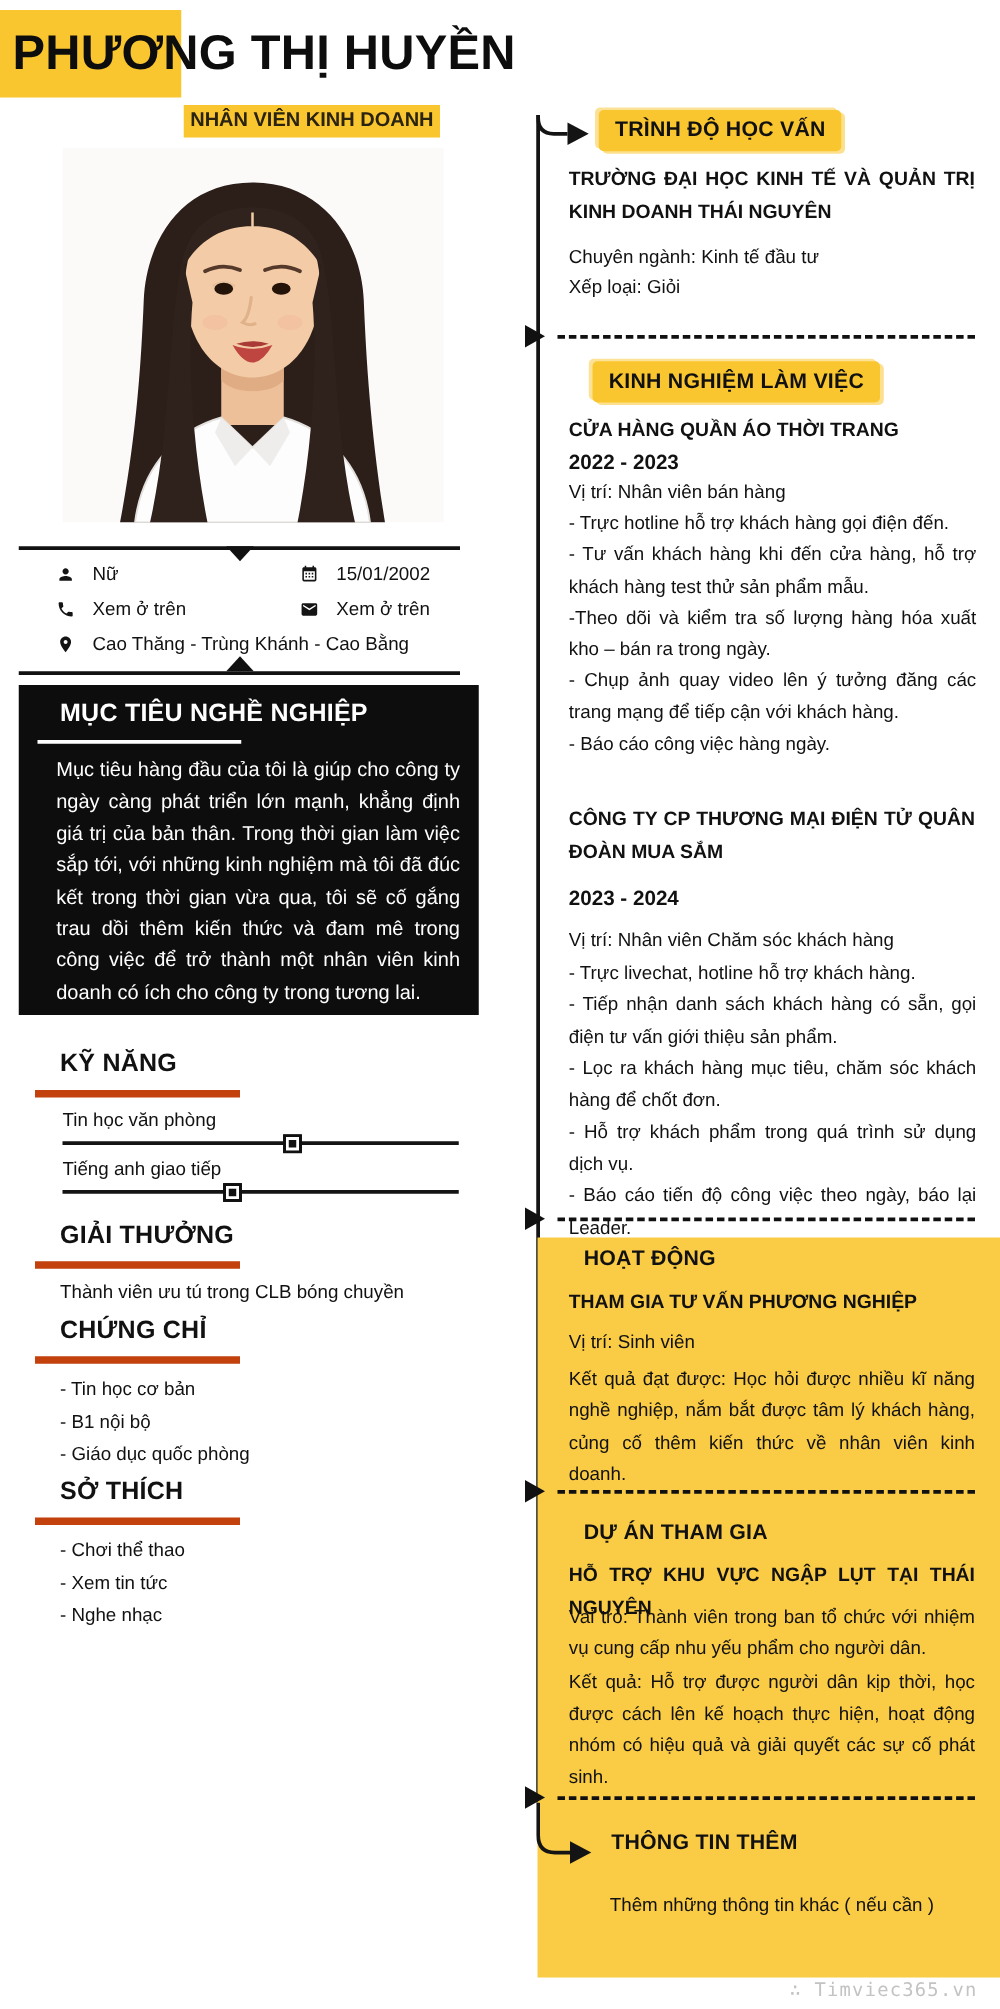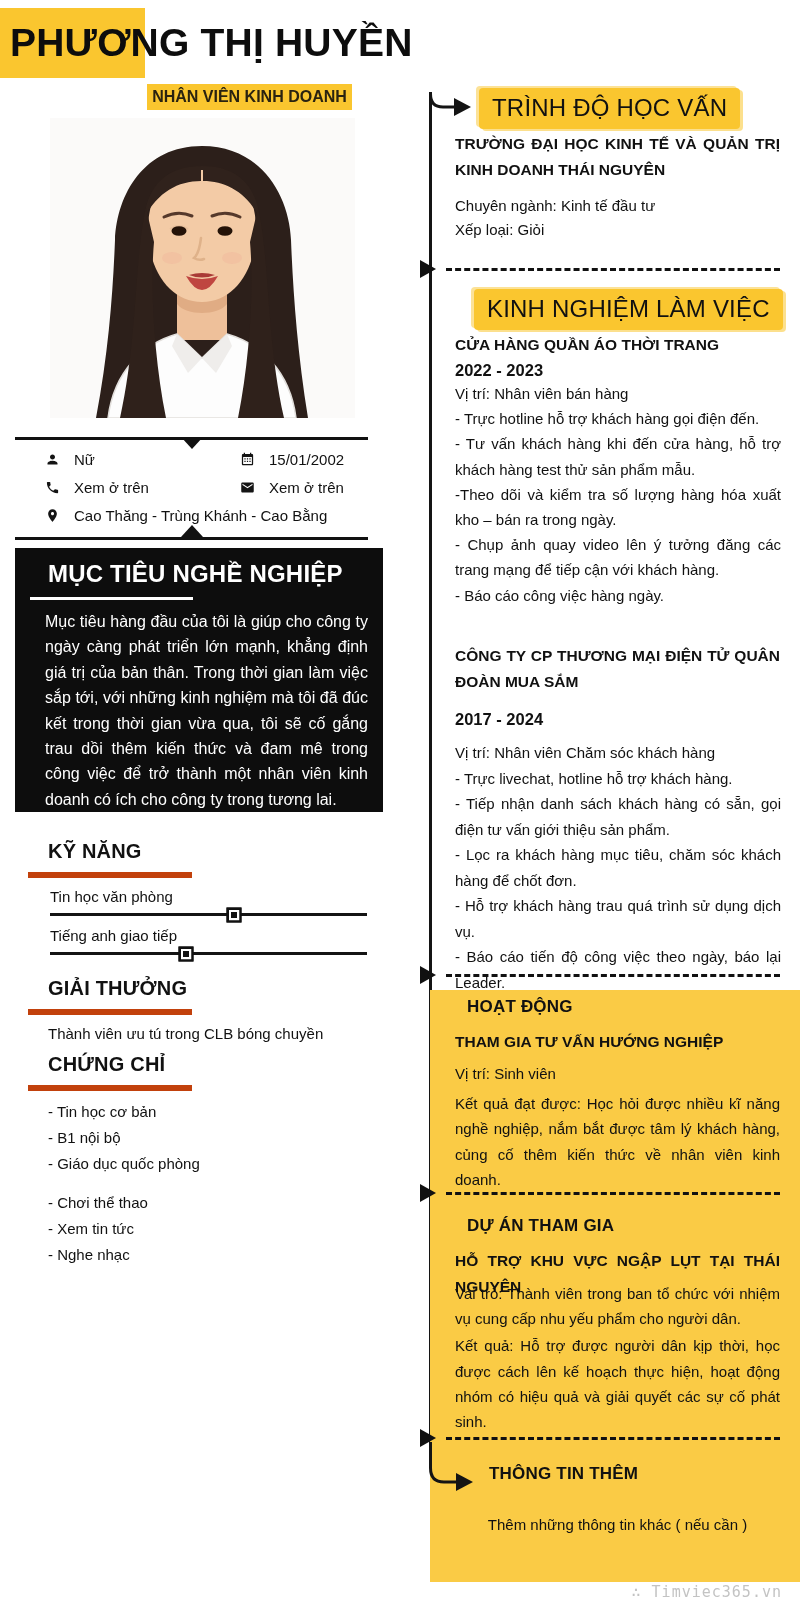--- a/index.html
+++ b/index.html
@@ -32,40 +32,40 @@
   .tri-up{position:absolute;left:50%;bottom:0;transform:translateX(-50%);
         border-left:11px solid transparent;border-right:11px solid transparent;border-bottom:12px solid var(--ink)}
   .contact-grid{display:grid;grid-template-columns:195px 1fr;row-gap:11px;padding:11px 0 13px 30px;font-size:15px}
   .c-item{display:flex;align-items:center;gap:14px}
   .c-item svg{flex:0 0 auto}
   .c-span2{grid-column:1 / span 2}
 
   
   .objective{position:absolute;left:15px;top:548px;width:368px;height:264px;background:var(--obj-bg);
         color:#fff;padding:12px 15px 0 30px}
-  .obj-title{font-size:24px;font-weight:700;padding-left:3px;letter-spacing:.2px}
+  .obj-title{font-size:20px;font-weight:700;padding-left:3px;letter-spacing:.2px}
   .obj-underline{width:163px;margin:9px 0 9px -15px;border-bottom:3px solid #fff}
   .obj-body{font-size:16px;line-height:25.4px;text-align:justify}
 
   
   .lsec{position:absolute;left:15px;width:368px}
   .side-heading{margin-left:13px;width:164px;padding:0 0 9px 20px;border-bottom:6px solid #c2410c;
         font-size:20px;font-weight:700;white-space:nowrap;letter-spacing:.2px}
   .skill{margin:10px 0 0 35px;width:317px}
   .skill-label{font-size:15px;margin-bottom:8px}
   .skill-line{position:relative;height:3px;background:#141414;margin-bottom:11px}
   .skill-handle{position:absolute;top:50%;transform:translate(-50%,-50%);width:15px;height:15px;
         background:#111;border:2px solid #111;box-shadow:inset 0 0 0 2.5px #fff}
   .plain-item{margin:10px 0 0 33px;font-size:15px}
   .dash-list{margin:8px 0 0 33px;font-size:15px;line-height:26px}
 
   
   .vline{position:absolute;left:429px;top:92px;width:3px;height:1350px;background:#141414}
   .elbow{position:absolute}
-  .hl-title{position:absolute;font-size:24px;font-weight:400;background:var(--yellow);
+  .hl-title{position:absolute;font-size:17px;font-weight:700;background:var(--yellow);
         padding:6px 13px 7px;border-radius:4px;white-space:nowrap;letter-spacing:.2px;
         box-shadow:3px 2px 0 rgba(250,198,47,.55),-3px -2px 0 rgba(250,198,47,.5)}
   .panel-title{position:absolute;font-size:17px;font-weight:700;white-space:nowrap;letter-spacing:.2px}
   .rblock{position:absolute;left:455px;width:325px;font-size:15px;line-height:25.2px;text-align:justify}
   .rbold{font-weight:700;font-size:15.5px;line-height:25.5px}
   .rright{text-align:left;font-weight:700;font-size:16.5px}
   .rblock p{margin:0}
   .mb5{margin-bottom:5px !important}
 
   .divider{position:absolute;left:420px;width:360px;height:18px;display:flex;align-items:center}
@@ -186,20 +186,21 @@
   <div class="lsec" style="top:1053px">
     <div class="side-heading">CHỨNG CHỈ</div>
     <div class="dash-list">
         <p>- Tin học cơ bản</p>
         <p>- B1 nội bộ</p>
         <p>- Giáo dục quốc phòng</p>
       </div>
   </div>
 
   <div class="lsec" style="top:1182px">
+    <div class="side-heading">SỞ THÍCH</div>
     <div class="dash-list">
         <p>- Chơi thể thao</p>
         <p>- Xem tin tức</p>
         <p>- Nghe nhạc</p>
       </div>
   </div>
 
   <div class="vline"></div>
 
   <svg class="elbow" style="left:429px;top:92px" width="45" height="30">
@@ -228,41 +229,41 @@
     <div>
         <p>- Trực hotline hỗ trợ khách hàng gọi điện đến.</p>
         <p>- Tư vấn khách hàng khi đến cửa hàng, hỗ trợ khách hàng test thử sản phẩm mẫu.</p>
         <p>-Theo dõi và kiểm tra số lượng hàng hóa xuất kho – bán ra trong ngày.</p>
         <p>- Chụp ảnh quay video lên ý tưởng đăng các trang mạng để tiếp cận với khách hàng.</p>
         <p>- Báo cáo công việc hàng ngày.</p>
       </div>
   </div>
 
   <div class="rblock rbold" style="top:643px;line-height:26px">CÔNG TY CP THƯƠNG MẠI ĐIỆN TỬ QUÂN ĐOÀN MUA SẮM</div>
-  <div class="rblock rright" style="top:707px">2017 - 2024</div>
+  <div class="rblock rright" style="top:707px">2023 - 2024</div>
   <div class="rblock" style="top:740px;width:326px;line-height:25.5px">
     <p>Vị trí: Nhân viên Chăm sóc khách hàng</p>
     <div>
         <p>- Trực livechat, hotline hỗ trợ khách hàng.</p>
         <p>- Tiếp nhận danh sách khách hàng có sẵn, gọi điện tư vấn giới thiệu sản phẩm.</p>
         <p>- Lọc ra khách hàng mục tiêu, chăm sóc khách hàng để chốt đơn.</p>
-        <p>- Hỗ trợ khách hàng trau quá trình sử dụng dịch vụ.</p>
+        <p>- Hỗ trợ khách phẩm trong quá trình sử dụng dịch vụ.</p>
         <p>- Báo cáo tiến độ công việc theo ngày, báo lại Leader.</p>
       </div>
   </div>
 
   <div class="divider" style="top:966px">
     <span class="tri"></span>
     <span class="dash"></span>
   </div>
 
   <div class="panel"></div>
 
   <div class="panel-title" style="left:467px;top:997px">HOẠT ĐỘNG</div>
-  <div class="rblock rbold" style="top:1029px">THAM GIA TƯ VẤN HƯỚNG NGHIỆP</div>
+  <div class="rblock rbold" style="top:1029px">THAM GIA TƯ VẤN PHƯƠNG NGHIỆP</div>
   <div class="rblock" style="top:1061px">
     <p class="mb5">Vị trí: Sinh viên</p>
     <p>Kết quả đạt được: Học hỏi được nhiều kĩ năng nghề nghiệp, nắm bắt được tâm lý khách hàng, củng cố thêm kiến thức về nhân viên kinh doanh.</p>
   </div>
 
   <div class="divider" style="top:1184px">
     <span class="tri"></span>
     <span class="dash"></span>
   </div>
 

